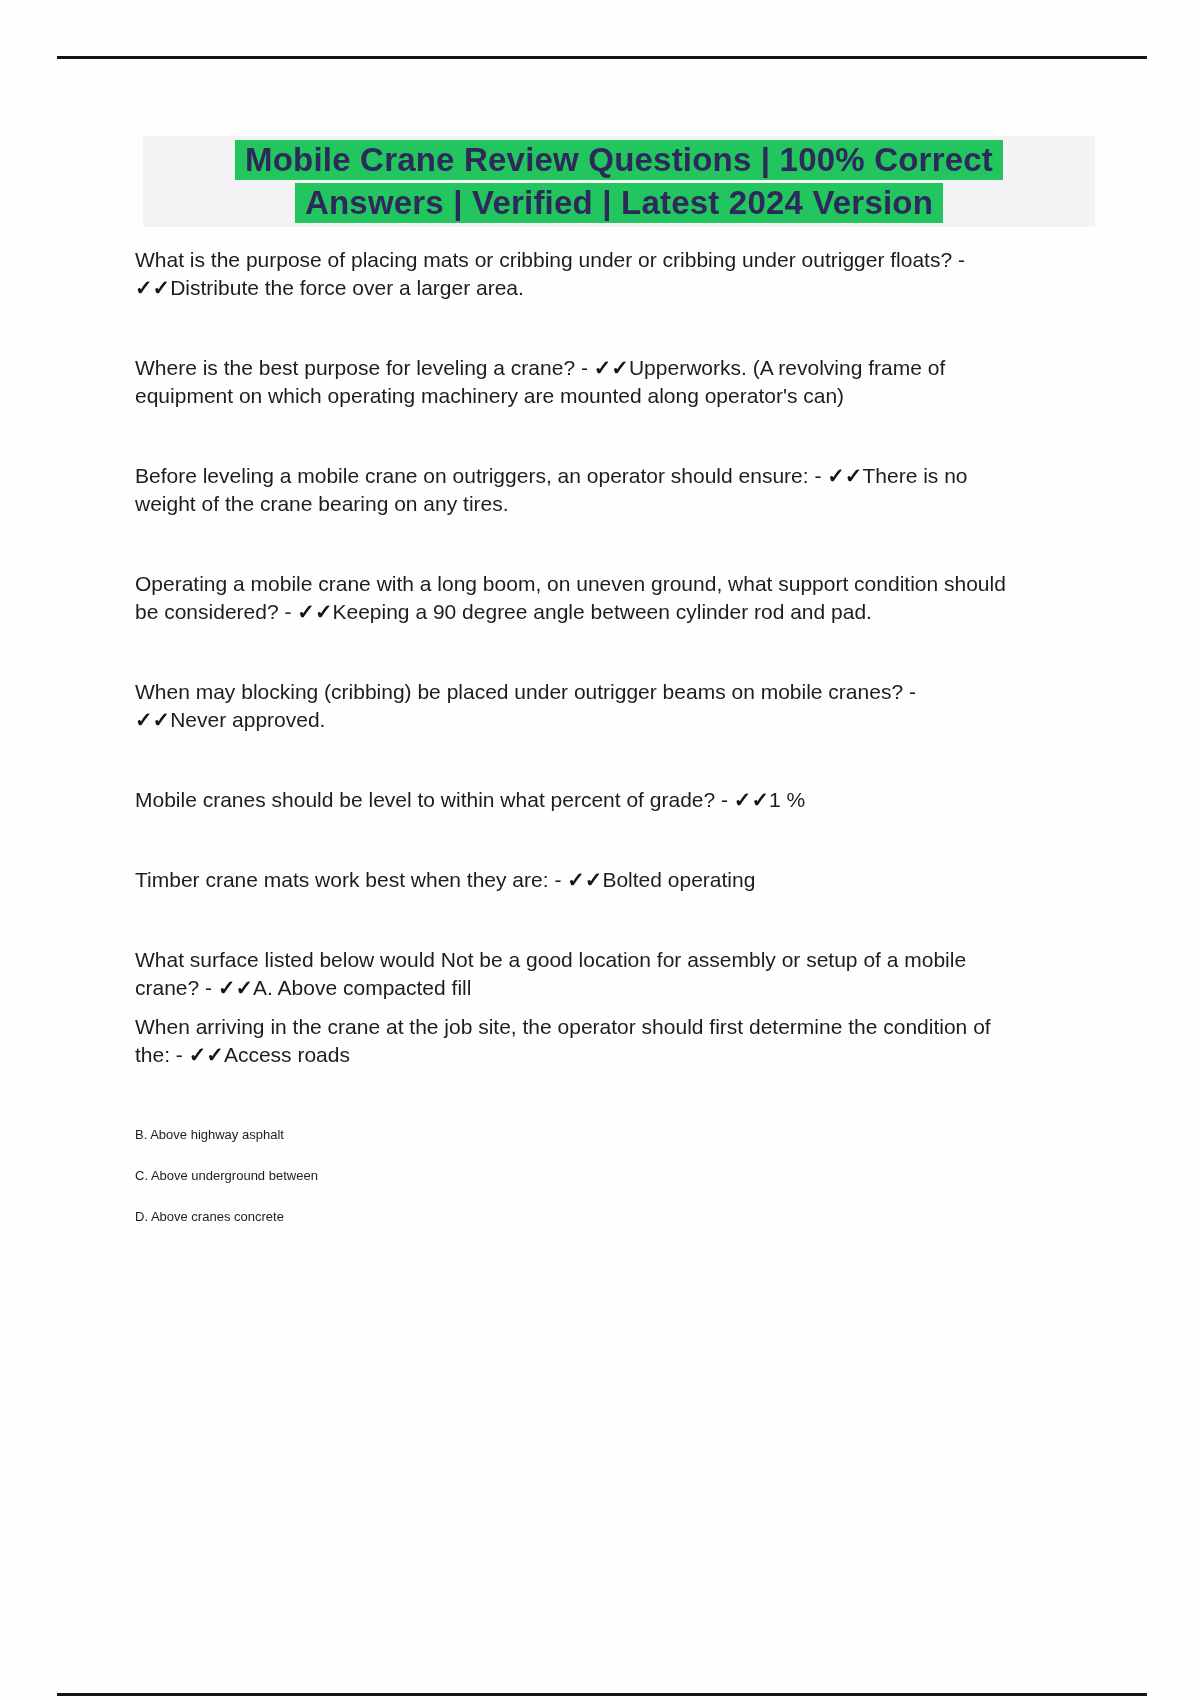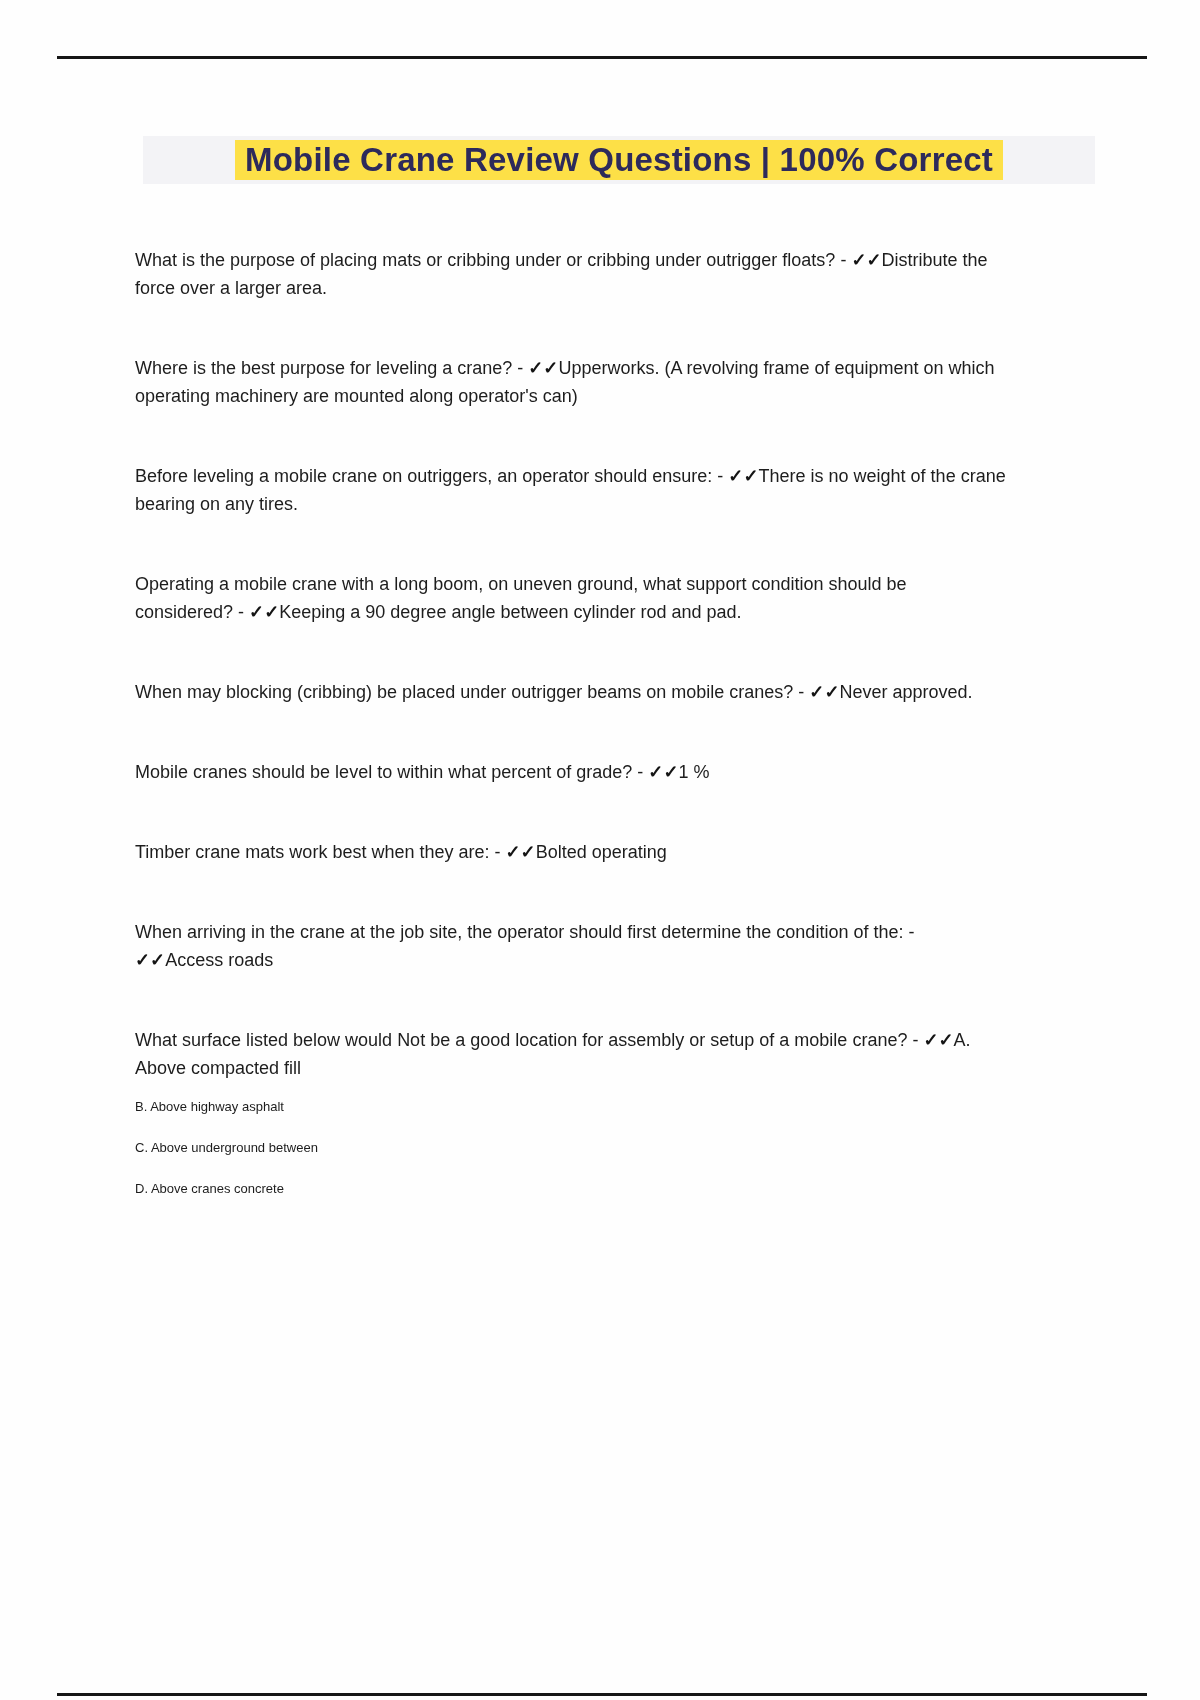--- a/index.html
+++ b/index.html
@@ -36,37 +36,37 @@
   }
   .title-wrap h1 {
     margin: 0;
     font-size: 33px;
     line-height: 43px;
     font-weight: bold;
     color: #2d2a5b;
     letter-spacing: 0.2px;
   }
   .hl {
-    background: #fde047;
+    background: #22c55e;
     padding: 1px 10px 2px 10px;
     -webkit-box-decoration-break: clone;
     box-decoration-break: clone;
     margin-top: 36px;
   }
 
   .content {
     position: absolute;
     left: 135px;
     top: 246px;
     width: 872px;
     color: #1d1d1d;
   }
   p.qa {
     margin: 0 0 52px 0;
-    font-size: 18px;
+    font-size: 21px;
     line-height: 28px;
   }
   p.qa.has-options {
     margin-bottom: 11px;
   }
   p.option {
     margin: 0 0 13px 0;
     font-size: 13px;
     line-height: 28px;
   }
@@ -76,42 +76,42 @@
   }
 </style>
 </head>
 <body>
 
 <div class="page">
 
   <div class="rule rule-top"></div>
 
   <div class="title-wrap">
-    <h1><span class="hl">Mobile Crane Review Questions | 100% Correct</span><br></h1>
+    <h1><span class="hl">Mobile Crane Review Questions | 100% Correct</span><br><span class="hl">Answers | Verified | Latest 2024 Version</span></h1>
   </div>
 
   <div class="content">
 
     <p class="qa"><span>What is the purpose of placing mats or cribbing under or cribbing under outrigger floats?</span><span> - </span><span class="checks">✓✓</span><span>Distribute the force over a larger area.</span></p>
 
     <p class="qa"><span>Where is the best purpose for leveling a crane?</span><span> - </span><span class="checks">✓✓</span><span>Upperworks. (A revolving frame of equipment on which operating machinery are mounted along operator's can)</span></p>
 
     <p class="qa"><span>Before leveling a mobile crane on outriggers, an operator should ensure:</span><span> - </span><span class="checks">✓✓</span><span>There is no weight of the crane bearing on any tires.</span></p>
 
     <p class="qa"><span>Operating a mobile crane with a long boom, on uneven ground, what support condition should be considered?</span><span> - </span><span class="checks">✓✓</span><span>Keeping a 90 degree angle between cylinder rod and pad.</span></p>
 
     <p class="qa"><span>When may blocking (cribbing) be placed under outrigger beams on mobile cranes?</span><span> - </span><span class="checks">✓✓</span><span>Never approved.</span></p>
 
     <p class="qa"><span>Mobile cranes should be level to within what percent of grade?</span><span> - </span><span class="checks">✓✓</span><span>1 %</span></p>
 
     <p class="qa"><span>Timber crane mats work best when they are:</span><span> - </span><span class="checks">✓✓</span><span>Bolted operating</span></p>
 
+    <p class="qa has-options"><span>What surface listed below would Not be a good location for assembly or setup of a mobile crane?</span><span> - </span><span class="checks">✓✓</span><span>A. Above compacted fill</span></p>
+
     <p class="qa"><span>When arriving in the crane at the job site, the operator should first determine the condition of the:</span><span> - </span><span class="checks">✓✓</span><span>Access roads</span></p>
-
-    <p class="qa has-options"><span>What surface listed below would Not be a good location for assembly or setup of a mobile crane?</span><span> - </span><span class="checks">✓✓</span><span>A. Above compacted fill</span></p>
 
     <p class="option">B. Above highway asphalt</p>
     <p class="option">C. Above underground between</p>
     <p class="option">D. Above cranes concrete</p>
 
   </div>
 
   <div class="rule rule-bottom"></div>
 
 </div>

